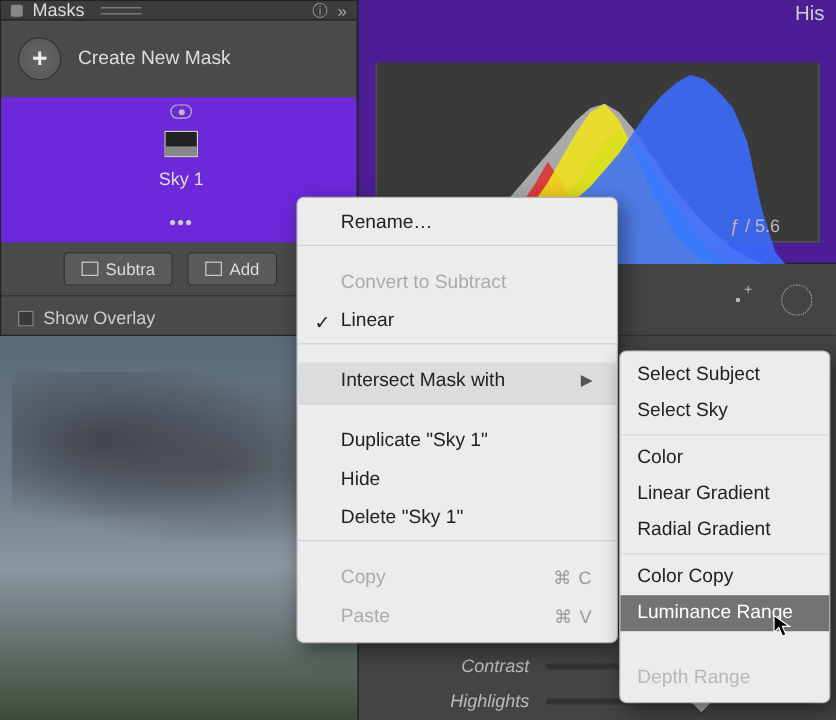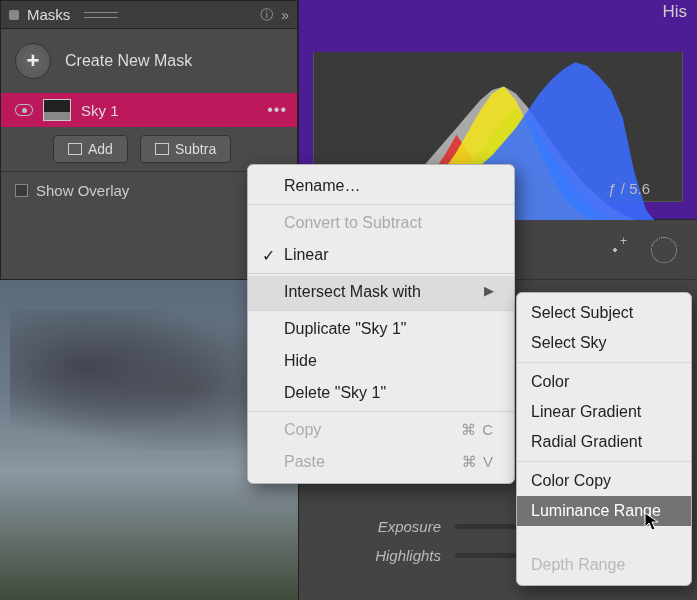--- a/index.html
+++ b/index.html
@@ -4,21 +4,21 @@
 <style>
   * { box-sizing: border-box; margin: 0; padding: 0; font-family: -apple-system, "Helvetica Neue", Arial, sans-serif; }
   body { width: 697px; height: 600px; background: #3a3a3a; overflow: hidden; position: relative; }
 
   
   .masks-panel {
     position: absolute; top: 0; left: 0; width: 298px; height: 280px;
     background: #4a4a4a; border: 1px solid #222;
   }
   .masks-header {
-    height: 28px; background: #3c3c3c; border-bottom: 1px solid #222;
+    height: 16px; background: #3c3c3c; border-bottom: 1px solid #222;
     display: flex; align-items: center; padding: 0 8px; color: #ddd; font-size: 15px;
     gap: 8px;
   }
   .masks-header .dots { display: inline-block; width: 10px; height: 10px; background: #888; border-radius: 2px; }
   .masks-header .flex { flex: 1; }
   .masks-header .help { color: #999; font-size: 13px; }
   .masks-header .collapse { color: #aaa; font-size: 14px; }
 
   .create-row {
     display: flex; align-items: center; gap: 14px; padding: 14px 14px;
@@ -38,21 +38,21 @@
   .mask-thumb {
     width: 44px; height: 30px; border: 1px solid #aaa; background: #000;
     position: relative;
   }
   .mask-thumb-fill {
     position: absolute; left: 0; right: 0; bottom: 0; height: 45%;
     background: #fff;
   }
   .sky-row {
     display: flex; align-items: center; gap: 10px; padding: 6px 10px 6px 14px;
-    color: #ddd; font-size: 15px; background: #be185d;
+    color: #ddd; font-size: 15px; background: #6d28d9; flex-direction: column;
   }
   .eye-icon {
     width: 18px; height: 12px; border: 1.5px solid #bbb; border-radius: 60%/100%;
     display: flex; align-items: center; justify-content: center;
   }
   .eye-icon::after { content:""; width:5px; height:5px; background:#bbb; border-radius:50%; }
   .sky-thumb {
     width: 28px; height: 22px; border: 1.5px solid #ccc; background:#222;
     position:relative;
   }
@@ -126,21 +126,21 @@
 
   
   .ctx-menu {
     position:absolute; top:164px; left:247px; width:268px;
     background:#ececec; border:1px solid #b5b5b5; border-radius:6px;
     box-shadow: 4px 6px 18px rgba(0,0,0,0.45);
     padding:5px 0; font-size:16px; color:#222;
   }
   .ctx-item { padding:7px 20px 7px 36px; position:relative; }
   .ctx-item.disabled { color:#aaa; }
-  .ctx-item.sep-after { border-bottom:1px solid #d0d0d0; margin-bottom:2px; padding-bottom:9px;}
+  .ctx-item.sep-after { border-bottom:1px solid #d0d0d0; margin-bottom:15px; padding-bottom:9px;}
   .ctx-item.check::before { content:"✓"; position:absolute; left:14px; }
   .ctx-item.sub { background:#dcdcdc; display:flex; }
   .ctx-item.sub .arrow { margin-left:auto; font-size:13px; color:#555; }
   .ctx-sc { float:right; color:#999; font-size:15px; letter-spacing:1px; }
 
   .sub-menu {
     position:absolute; top:292px; left:516px; width:176px;
     background:#ececec; border:1px solid #b5b5b5; border-radius:6px;
     box-shadow: 4px 6px 18px rgba(0,0,0,0.45);
     padding:5px 0; font-size:16px; color:#222;
@@ -181,25 +181,25 @@
     <div class="eye-icon"></div>
     <div class="sky-thumb"></div>
     <span>Sky 1</span>
     <span class="flex"></span>
     <span class="more">•••</span>
   </div>
 
   <div class="btn-row">
     <div class="pill-btn">
       <span class="mini-ico"></span>
-      <span>Add</span>
+      <span>Subtra</span>
     </div>
     <div class="pill-btn">
       <span class="mini-ico"></span>
-      <span>Subtra</span>
+      <span>Add</span>
     </div>
   </div>
 
   <div class="overlay-row">
     <div class="cb"></div>
     <span>Show Overlay</span>
     <div class="swatch"></div>
   </div>
 </div>
 
@@ -226,20 +226,26 @@
     <div class="dotcirc"></div>
   </div>
   <div style="height:232px"></div>
   <div class="slider-item">
     <span class="lbl">Exposure</span>
     <div class="track">
         <div class="thumb" style="left:40%"></div>
       </div>
   </div>
   <div class="slider-item">
+    <span class="lbl">Contrast</span>
+    <div class="track">
+        <div class="thumb" style="left:40%"></div>
+      </div>
+  </div>
+  <div class="slider-item">
     <span class="lbl">Highlights</span>
     <div class="track">
         <div class="thumb" style="left:55%"></div>
       </div>
   </div>
 </div>
 
 <div class="ctx-menu">
   <div class="ctx-item sep-after">Rename…</div>
   <div class="ctx-item disabled">Convert to Subtract</div>

